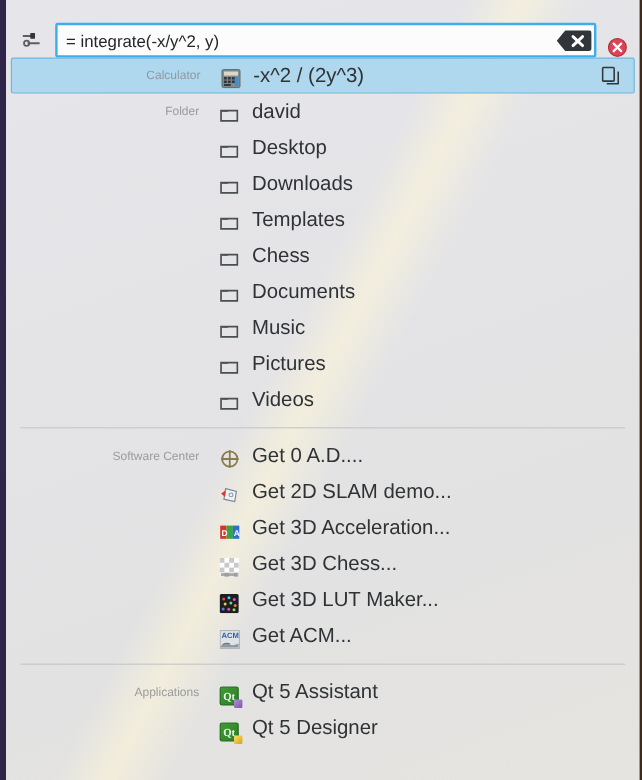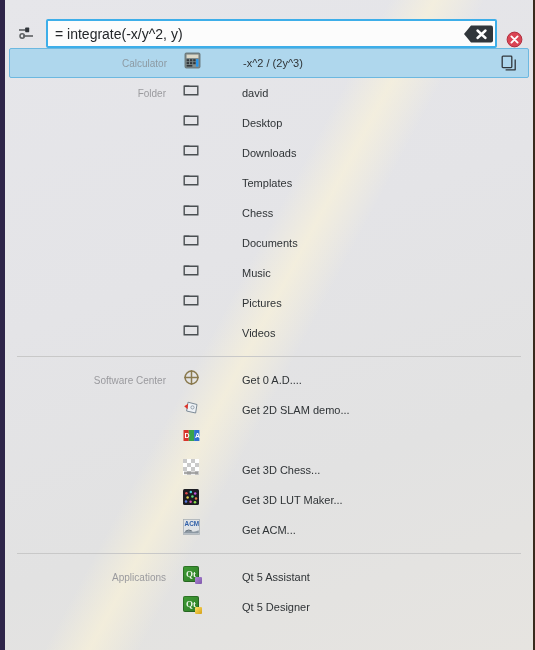--- a/index.html
+++ b/index.html
@@ -141,32 +141,31 @@
     width: 171px;
     flex: 0 0 171px;
     color: #8d9aa3;
   }
 
   .row-icon {
     flex: 0 0 22px;
     width: 22px;
     height: 22px;
     display: flex;
-    align-items: flex-start;
+    align-items: flex-end;
     justify-content: center;
     margin-right: 8px;
   }
 
   .row-text {
-    font-size: 11px;
+    font-size: 17px;
     color: #2f3336;
     white-space: nowrap;
     overflow: hidden;
     flex: 1 1 auto;
-    margin-left: 32px;
   }
 
   .row-action {
     flex: 0 0 22px;
     width: 22px;
     height: 22px;
     margin-right: 8px;
     display: flex;
     align-items: center;
     justify-content: center;
@@ -386,20 +385,21 @@
       <span class="cat-label"></span>
       <span class="row-icon">
         <svg class="ico" width="17" height="14" viewBox="0 0 17 14" aria-hidden="true">
           <rect x="0.5" y="1" width="5.3" height="11" fill="#d8342b"></rect>
           <rect x="5.8" y="1" width="5.3" height="11" fill="#3aa34a"></rect>
           <rect x="11.1" y="1" width="5.3" height="11" fill="#2f6fd0"></rect>
           <text x="1.5" y="9.3" font-family="Liberation Sans, sans-serif" font-size="7" font-weight="bold" fill="#ffffff">D</text>
           <text x="11.9" y="9.3" font-family="Liberation Sans, sans-serif" font-size="7" font-weight="bold" fill="#ffffff">A</text>
         </svg>
       </span>
+      <span class="row-text">Get 3D Acceleration...</span>
     </div>
     <div class="result-row">
       <span class="cat-label"></span>
       <span class="row-icon">
         <svg class="ico" width="16" height="16" viewBox="0 0 16 16" aria-hidden="true">
           <rect x="0" y="0" width="16" height="16" fill="#ffffff"></rect>
           <g fill="#c9c9c9">
             <rect x="0" y="0" width="4" height="4"></rect>
               <rect x="8" y="0" width="4" height="4"></rect>
             <rect x="4" y="4" width="4" height="4"></rect>

